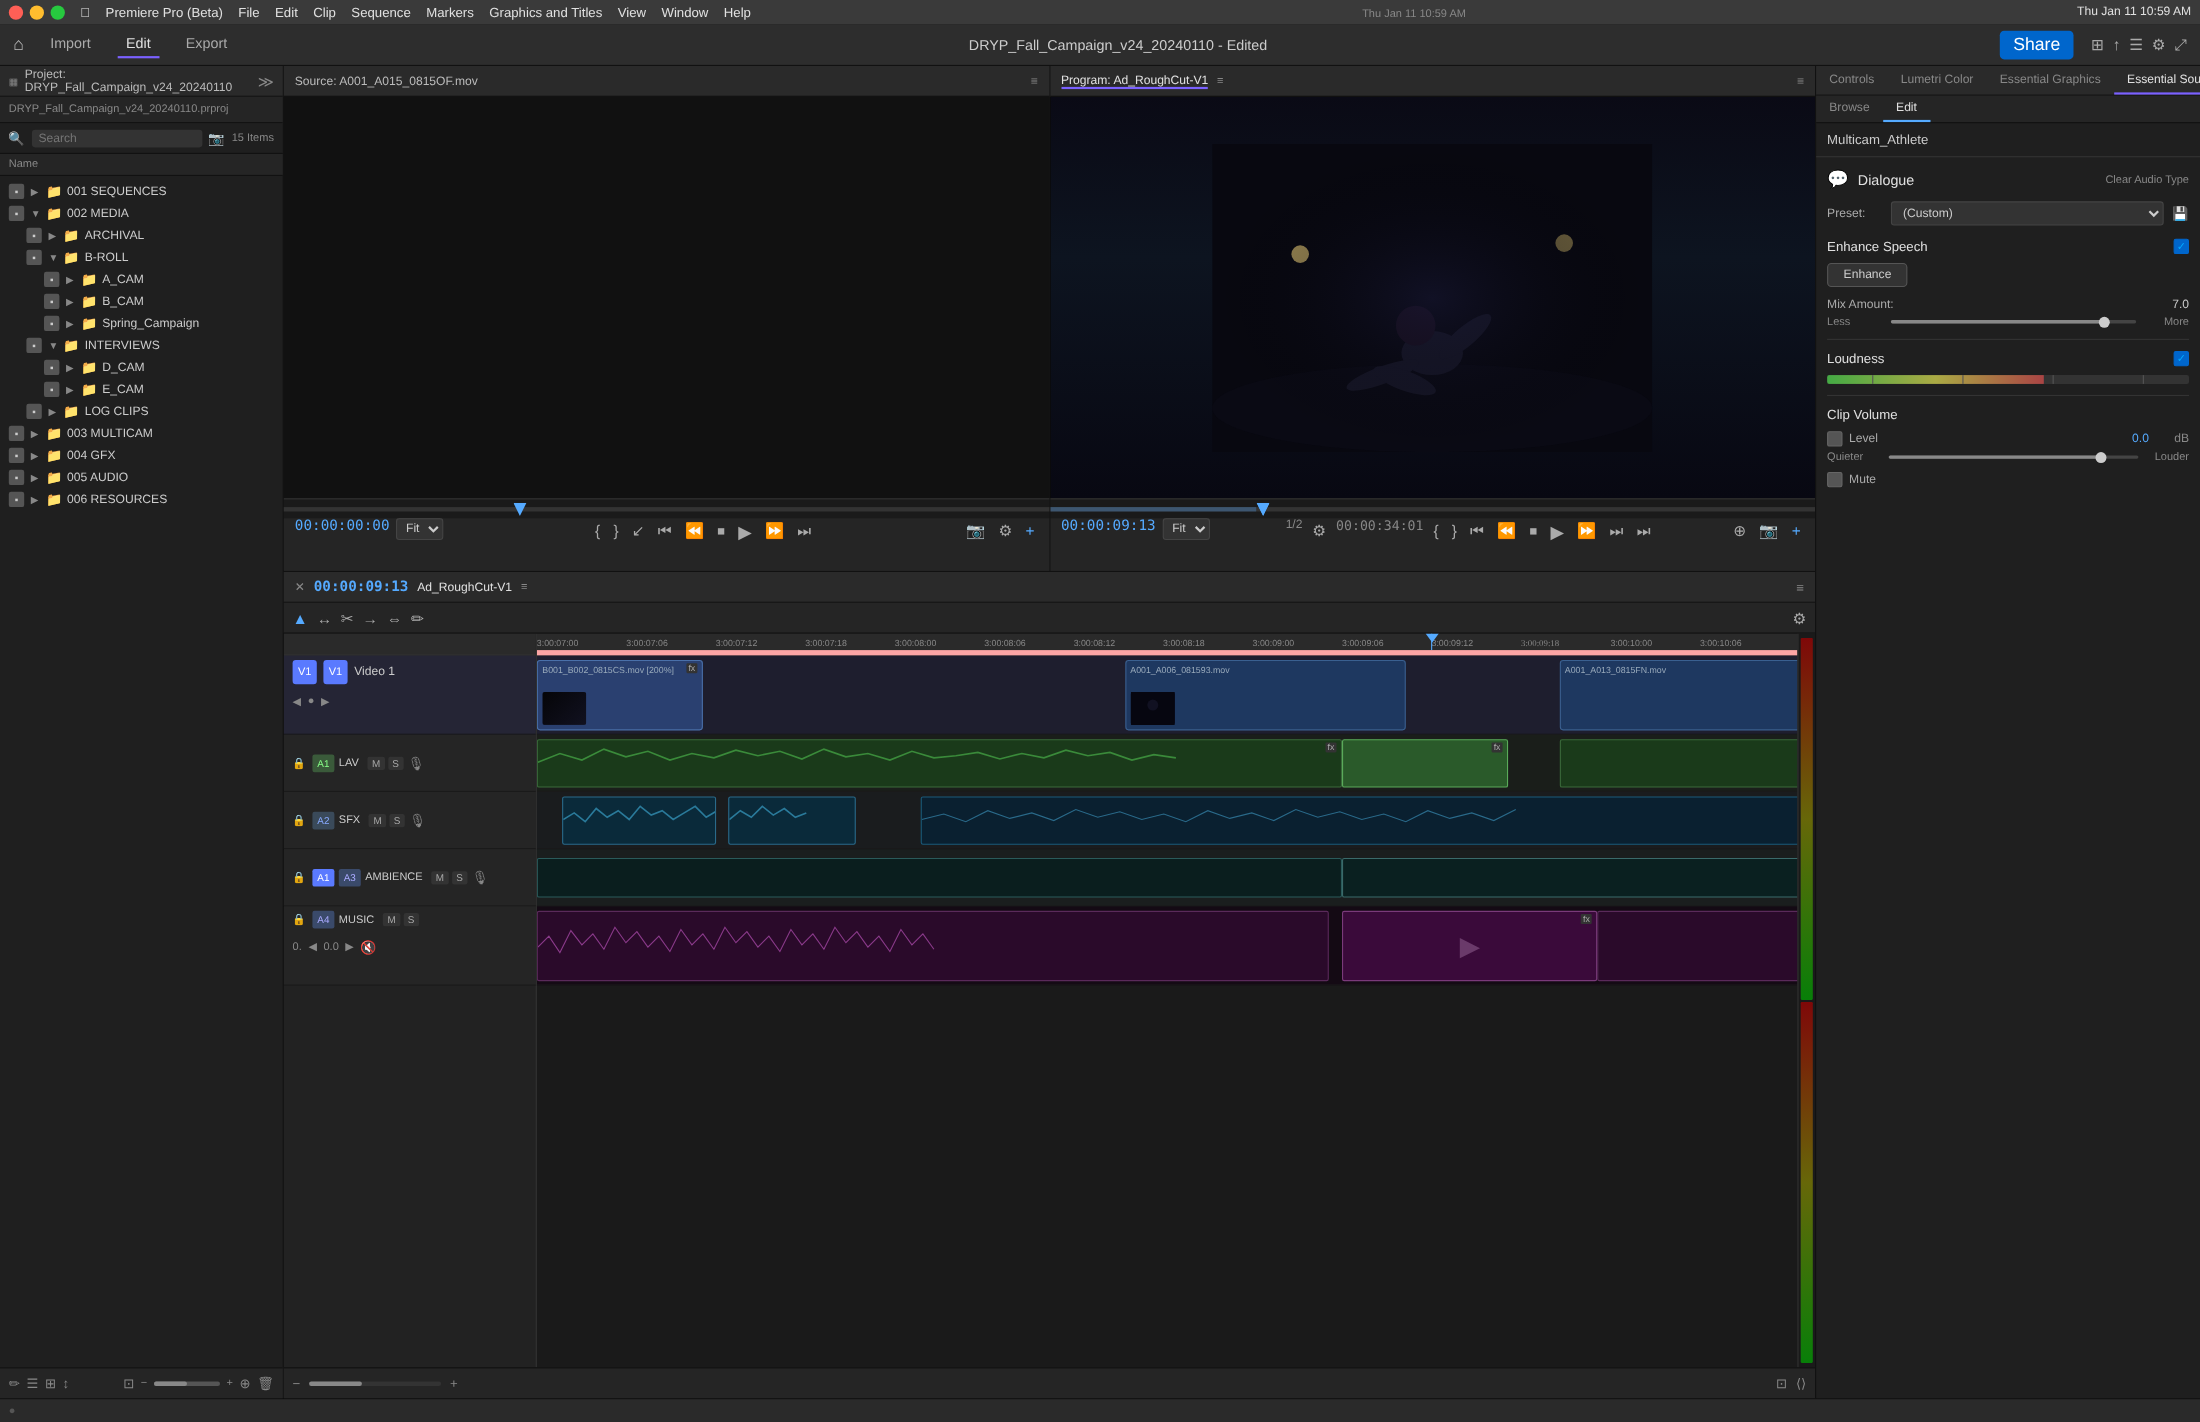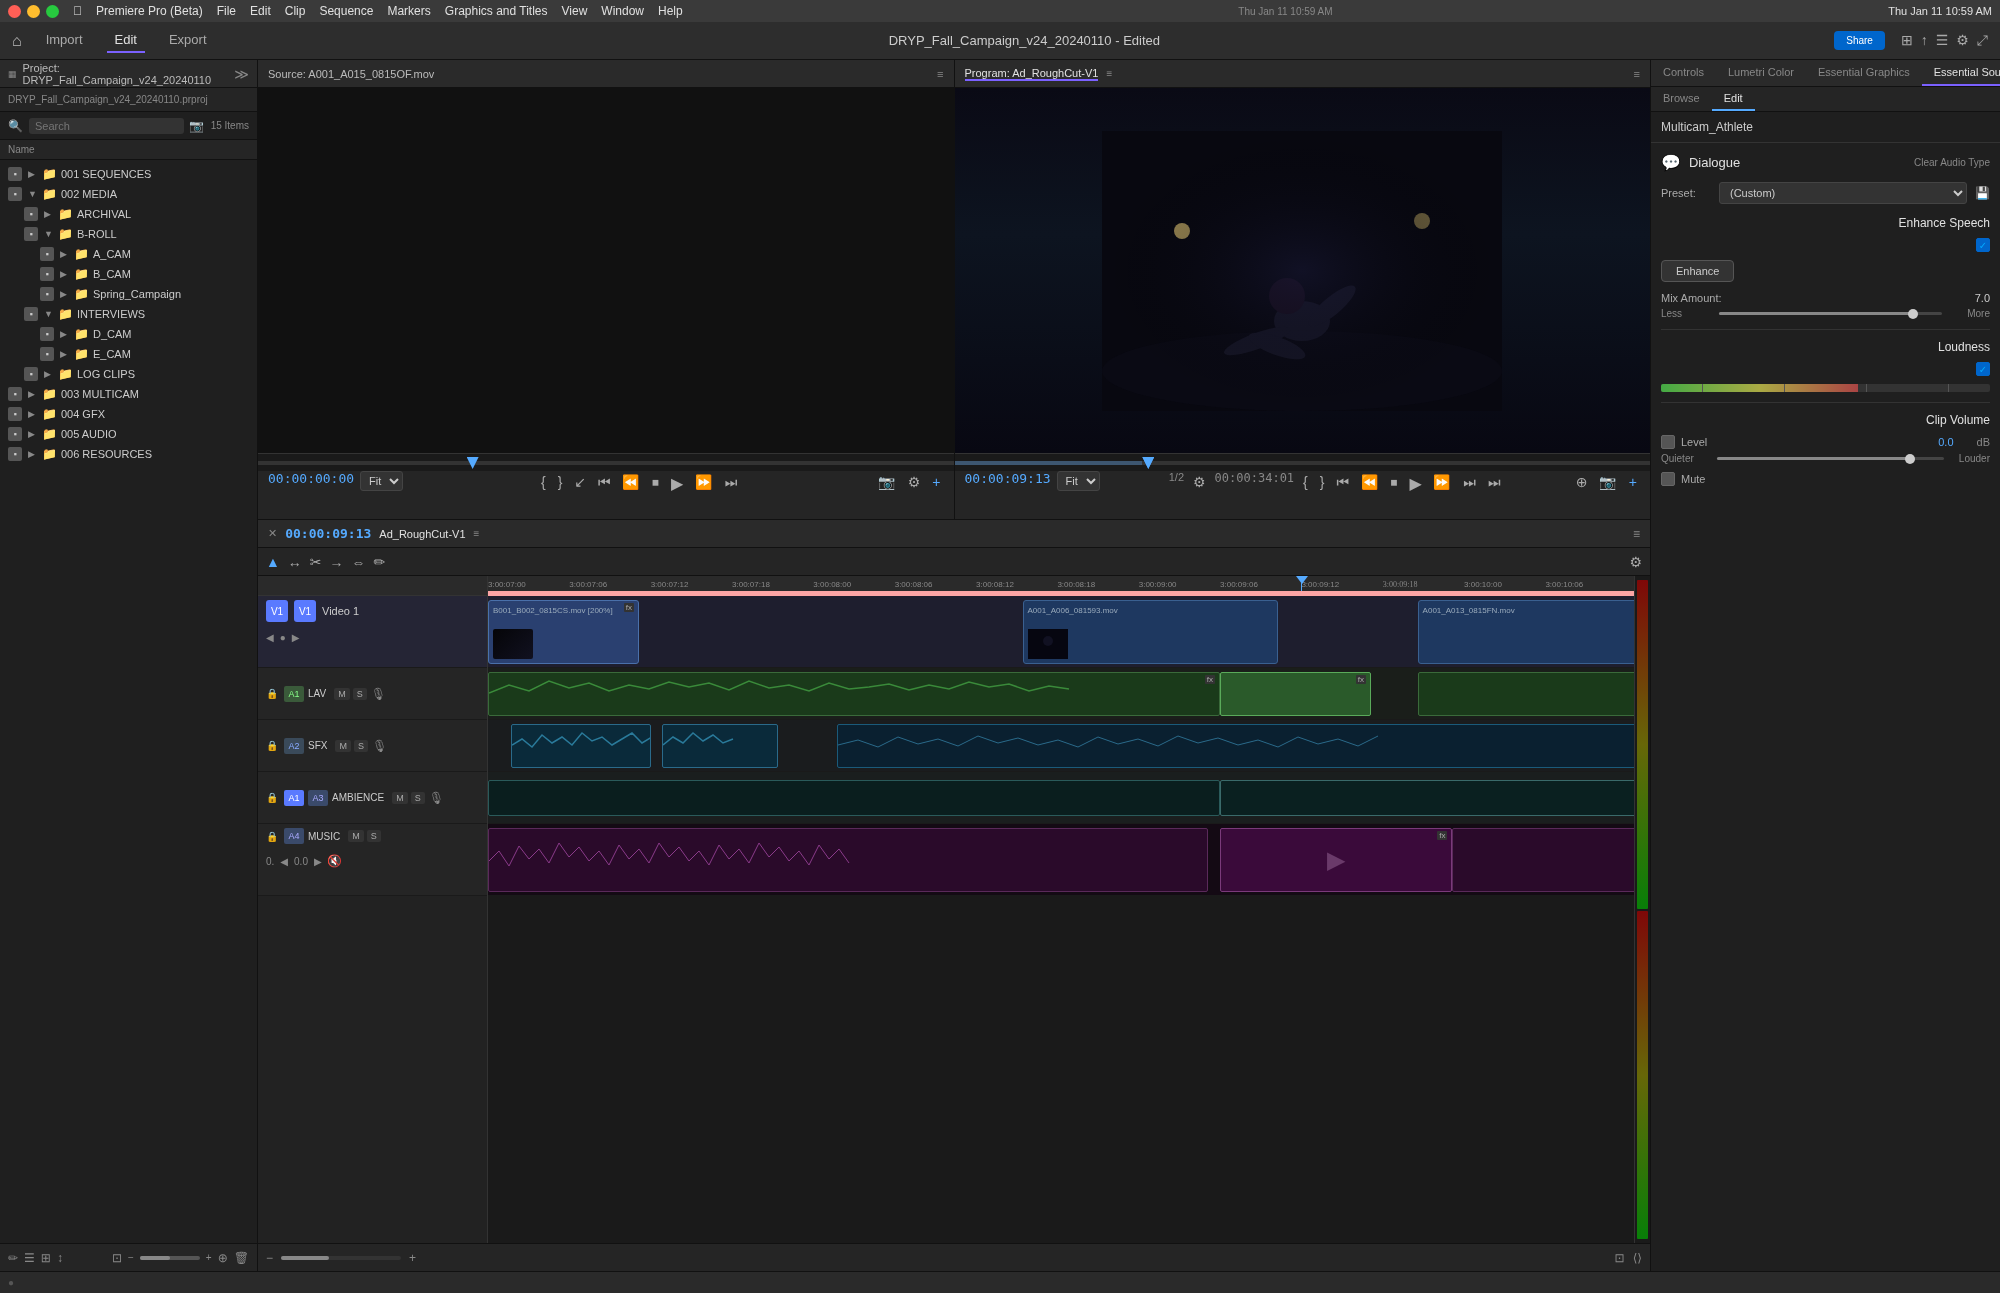--- a/index.html
+++ b/index.html
@@ -50,21 +50,21 @@
     .toolbar-tabs { display: flex; gap: 16px; }
     .toolbar-tab { padding: 4px 8px; cursor: pointer; color: #aaa; font-size: 13px; }
     .toolbar-tab.active { color: #e0e0e0; border-bottom: 2px solid #7b61ff; }
     .toolbar-title { flex: 1; text-align: center; font-size: 13px; color: #ccc; }
     .share-btn {
       background: #0066cc;
       color: white;
       border: none;
       padding: 4px 12px;
       border-radius: 4px;
-      font-size: 10px;
+      font-size: 16px;
       cursor: pointer;
     }
     .toolbar-icons { display: flex; gap: 8px; color: #aaa; }
     .toolbar-icon { font-size: 14px; cursor: pointer; }
 
     
     .main-layout {
       display: flex;
       height: calc(1293px - 60px - 22px);
     }
@@ -368,24 +368,23 @@
       background: #333;
       border: 1px solid #444;
       color: #ccc;
       font-size: 11px;
       padding: 3px 6px;
       border-radius: 3px;
     }
 
     .section-row {
       display: flex;
-      align-items: flex-end;
+      align-items: flex-start;
       margin-bottom: 8px;
       gap: 8px;
-      flex-direction: column;
     }
     .section-label { font-size: 12px; color: #e0e0e0; flex: 1; font-weight: 500; }
     .checkbox {
       width: 14px;
       height: 14px;
       background: #555;
       border: 1px solid #666;
       border-radius: 2px;
       display: flex;
       align-items: center;

